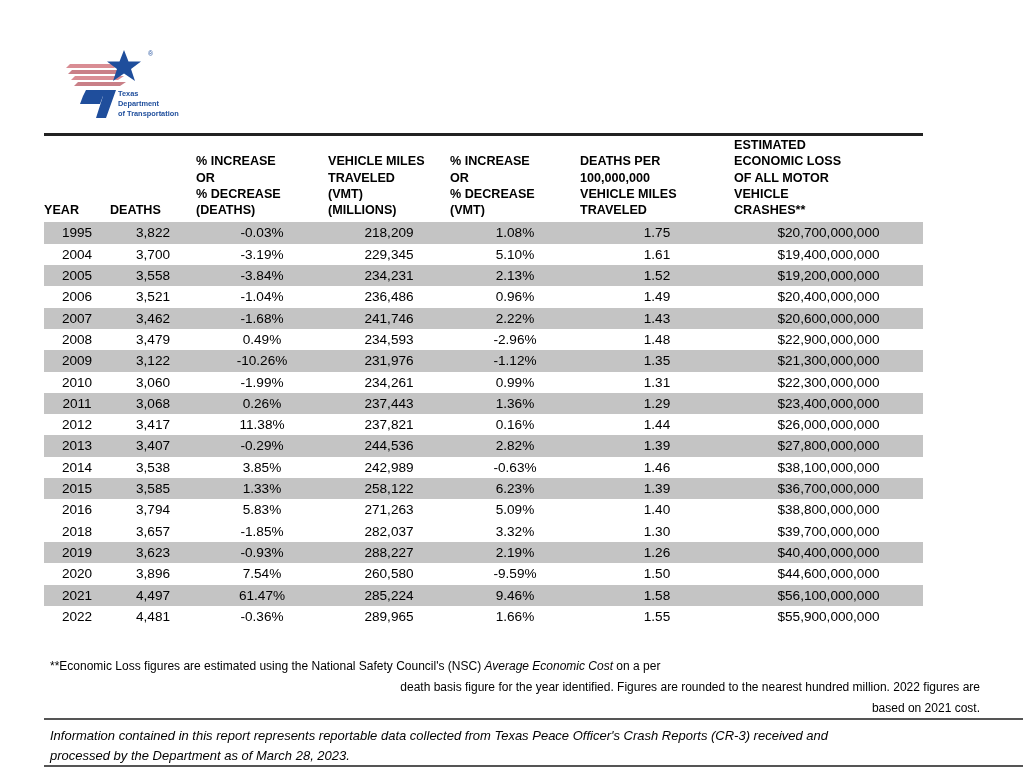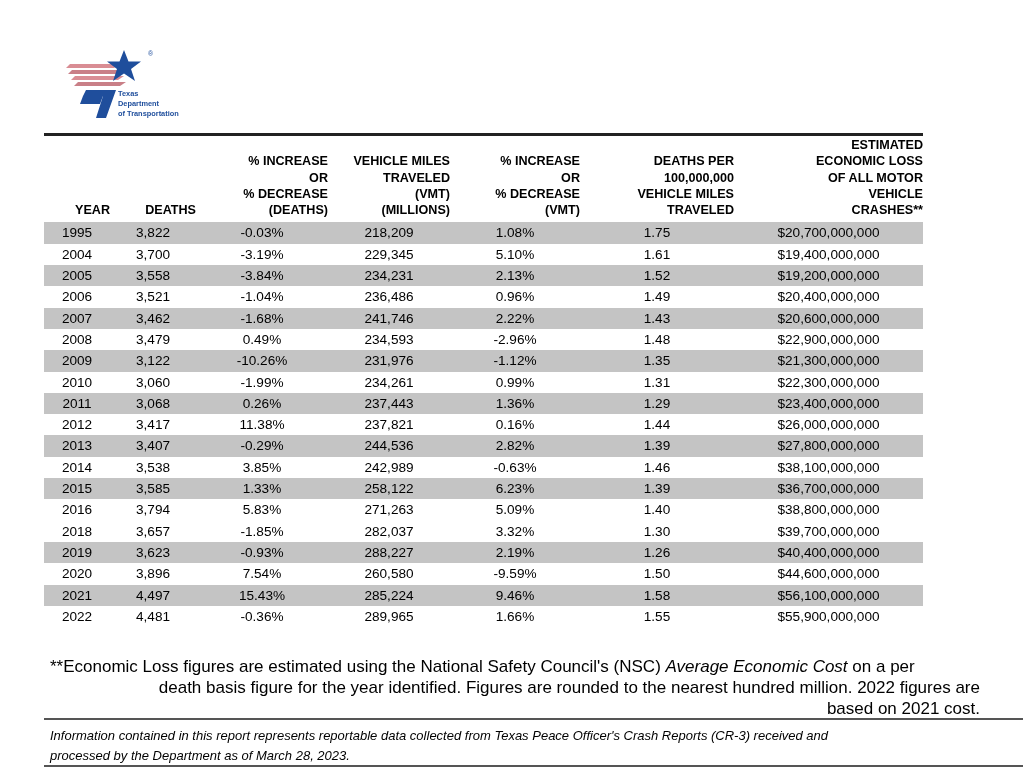--- a/index.html
+++ b/index.html
@@ -84,21 +84,21 @@
     left: 44px;
     top: 137px;
     width: 879px;
     border-collapse: collapse;
     table-layout: fixed;
   }
 
   table.data thead th {
     font-size: 12.6px;
     font-weight: bold;
-    text-align: right;
+    text-align: left;
     vertical-align: bottom;
     padding: 0 0 4px 0;
     line-height: 16.3px;
     white-space: pre-line;
   }
 
   table.data tbody td {
     font-size: 13.6px;
     text-align: center;
     padding: 0;
@@ -118,21 +118,21 @@
   col.c-pdv   { width: 130px; }
   col.c-rate  { width: 154px; }
   col.c-econ  { width: 189px; }
 
   
   .footnote {
     position: absolute;
     left: 50px;
     top: 656px;
     width: 930px;
-    font-size: 17px;
+    font-size: 12px;
     line-height: 21px;
   }
   .footnote .ln { display: block; white-space: nowrap; }
   .footnote .ln.indent { padding-left: 16px; text-align: right; }
   .footnote i { font-style: italic; }
 
   .source-note {
     position: absolute;
     left: 50px;
     top: 726px;
@@ -367,21 +367,21 @@
         <td>3,896</td>
         <td>7.54%</td>
         <td>260,580</td>
         <td>-9.59%</td>
         <td>1.50</td>
         <td>$44,600,000,000</td>
       </tr>
       <tr class="shaded">
         <td>2021</td>
         <td>4,497</td>
-        <td>15.43%</td>
+        <td>61.47%</td>
         <td>285,224</td>
         <td>9.46%</td>
         <td>1.58</td>
         <td>$56,100,000,000</td>
       </tr>
       <tr class="plain">
         <td>2022</td>
         <td>4,481</td>
         <td>-0.36%</td>
         <td>289,965</td>

